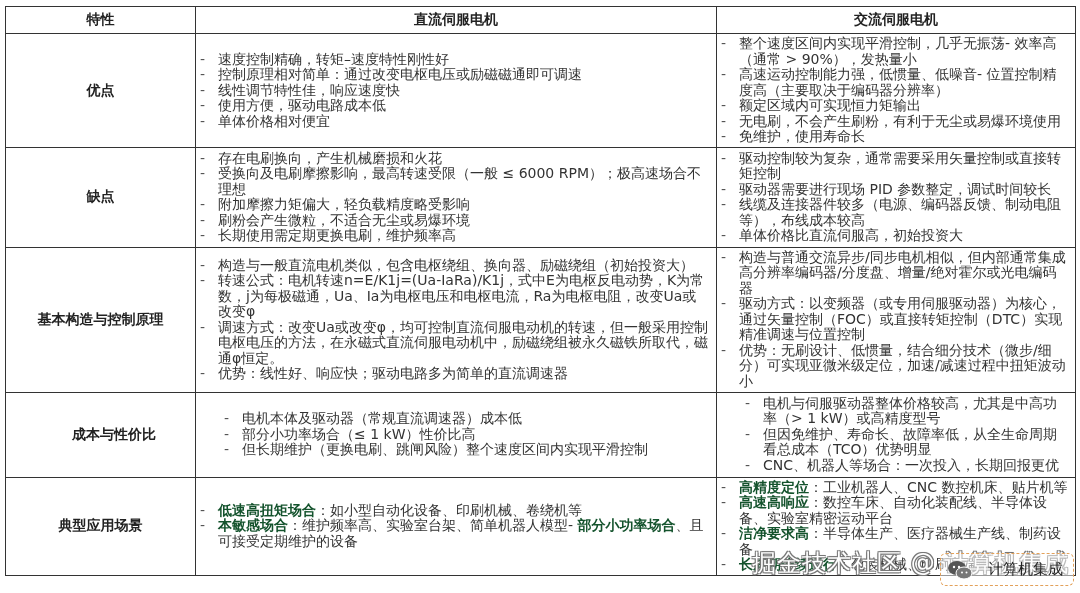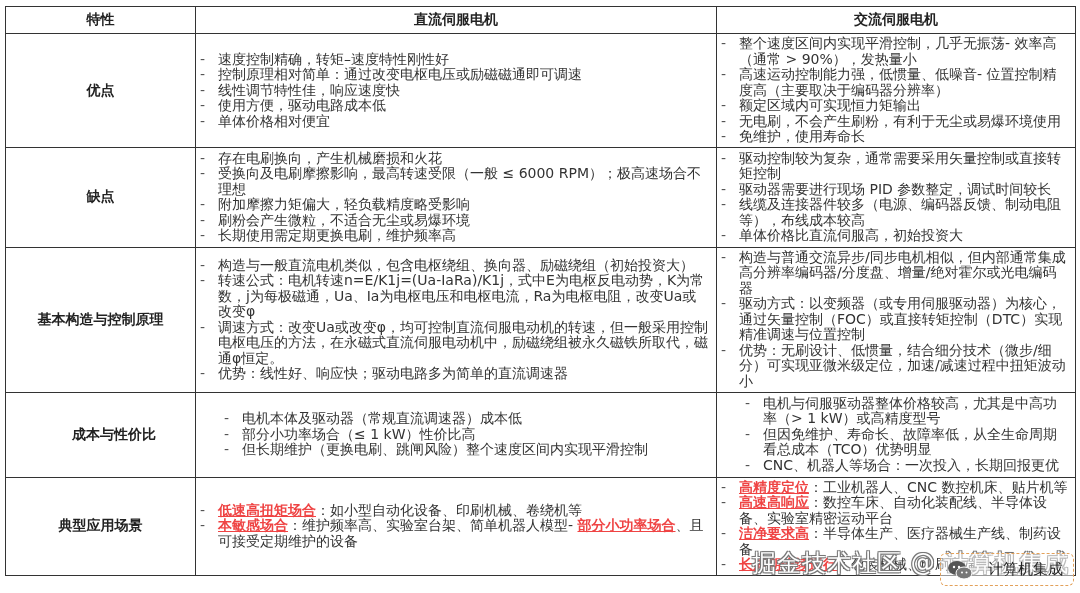--- a/index.html
+++ b/index.html
@@ -19,21 +19,21 @@
     font-size: 14px;
     line-height: 15.5px;
     vertical-align: middle;
   }
   th { font-weight: bold; height: 24px; text-align: center; font-size: 12.5px; }
   td.label { text-align: center; font-weight: bold; font-size: 12.5px; }
   td.cell { padding: 2px 6px 2px 4px; }
   ul.items { list-style: none; margin: 0; padding: 0; }
   ul.items li { position: relative; padding-left: 18px; color: #333; }
   ul.items li::before { content: "-"; position: absolute; left: 0; top: 0; color: #555; }
-  ul.items li b { color: #ef4444; text-decoration: underline; }
+  ul.items li b { color: #14532d; }
   col.c1 { width: 190px; } col.c2 { width: 521px; } col.c3 { width: 359px; }
   tr.r-adv td { height: 106px; margin-top: 26px; }
   tr.r-dis td { height: 95px; margin-top: 12px; }
   tr.r-str td { height: 140px; }
   tr.r-cost td { height: 80px; padding-left: 28px; }
   tr.r-app td { height: 78px; }
 
   .watermark {
     position: absolute; left: 752px; top: 547px;
     font-size: 24px; color: #ffffff; letter-spacing: 1px;

